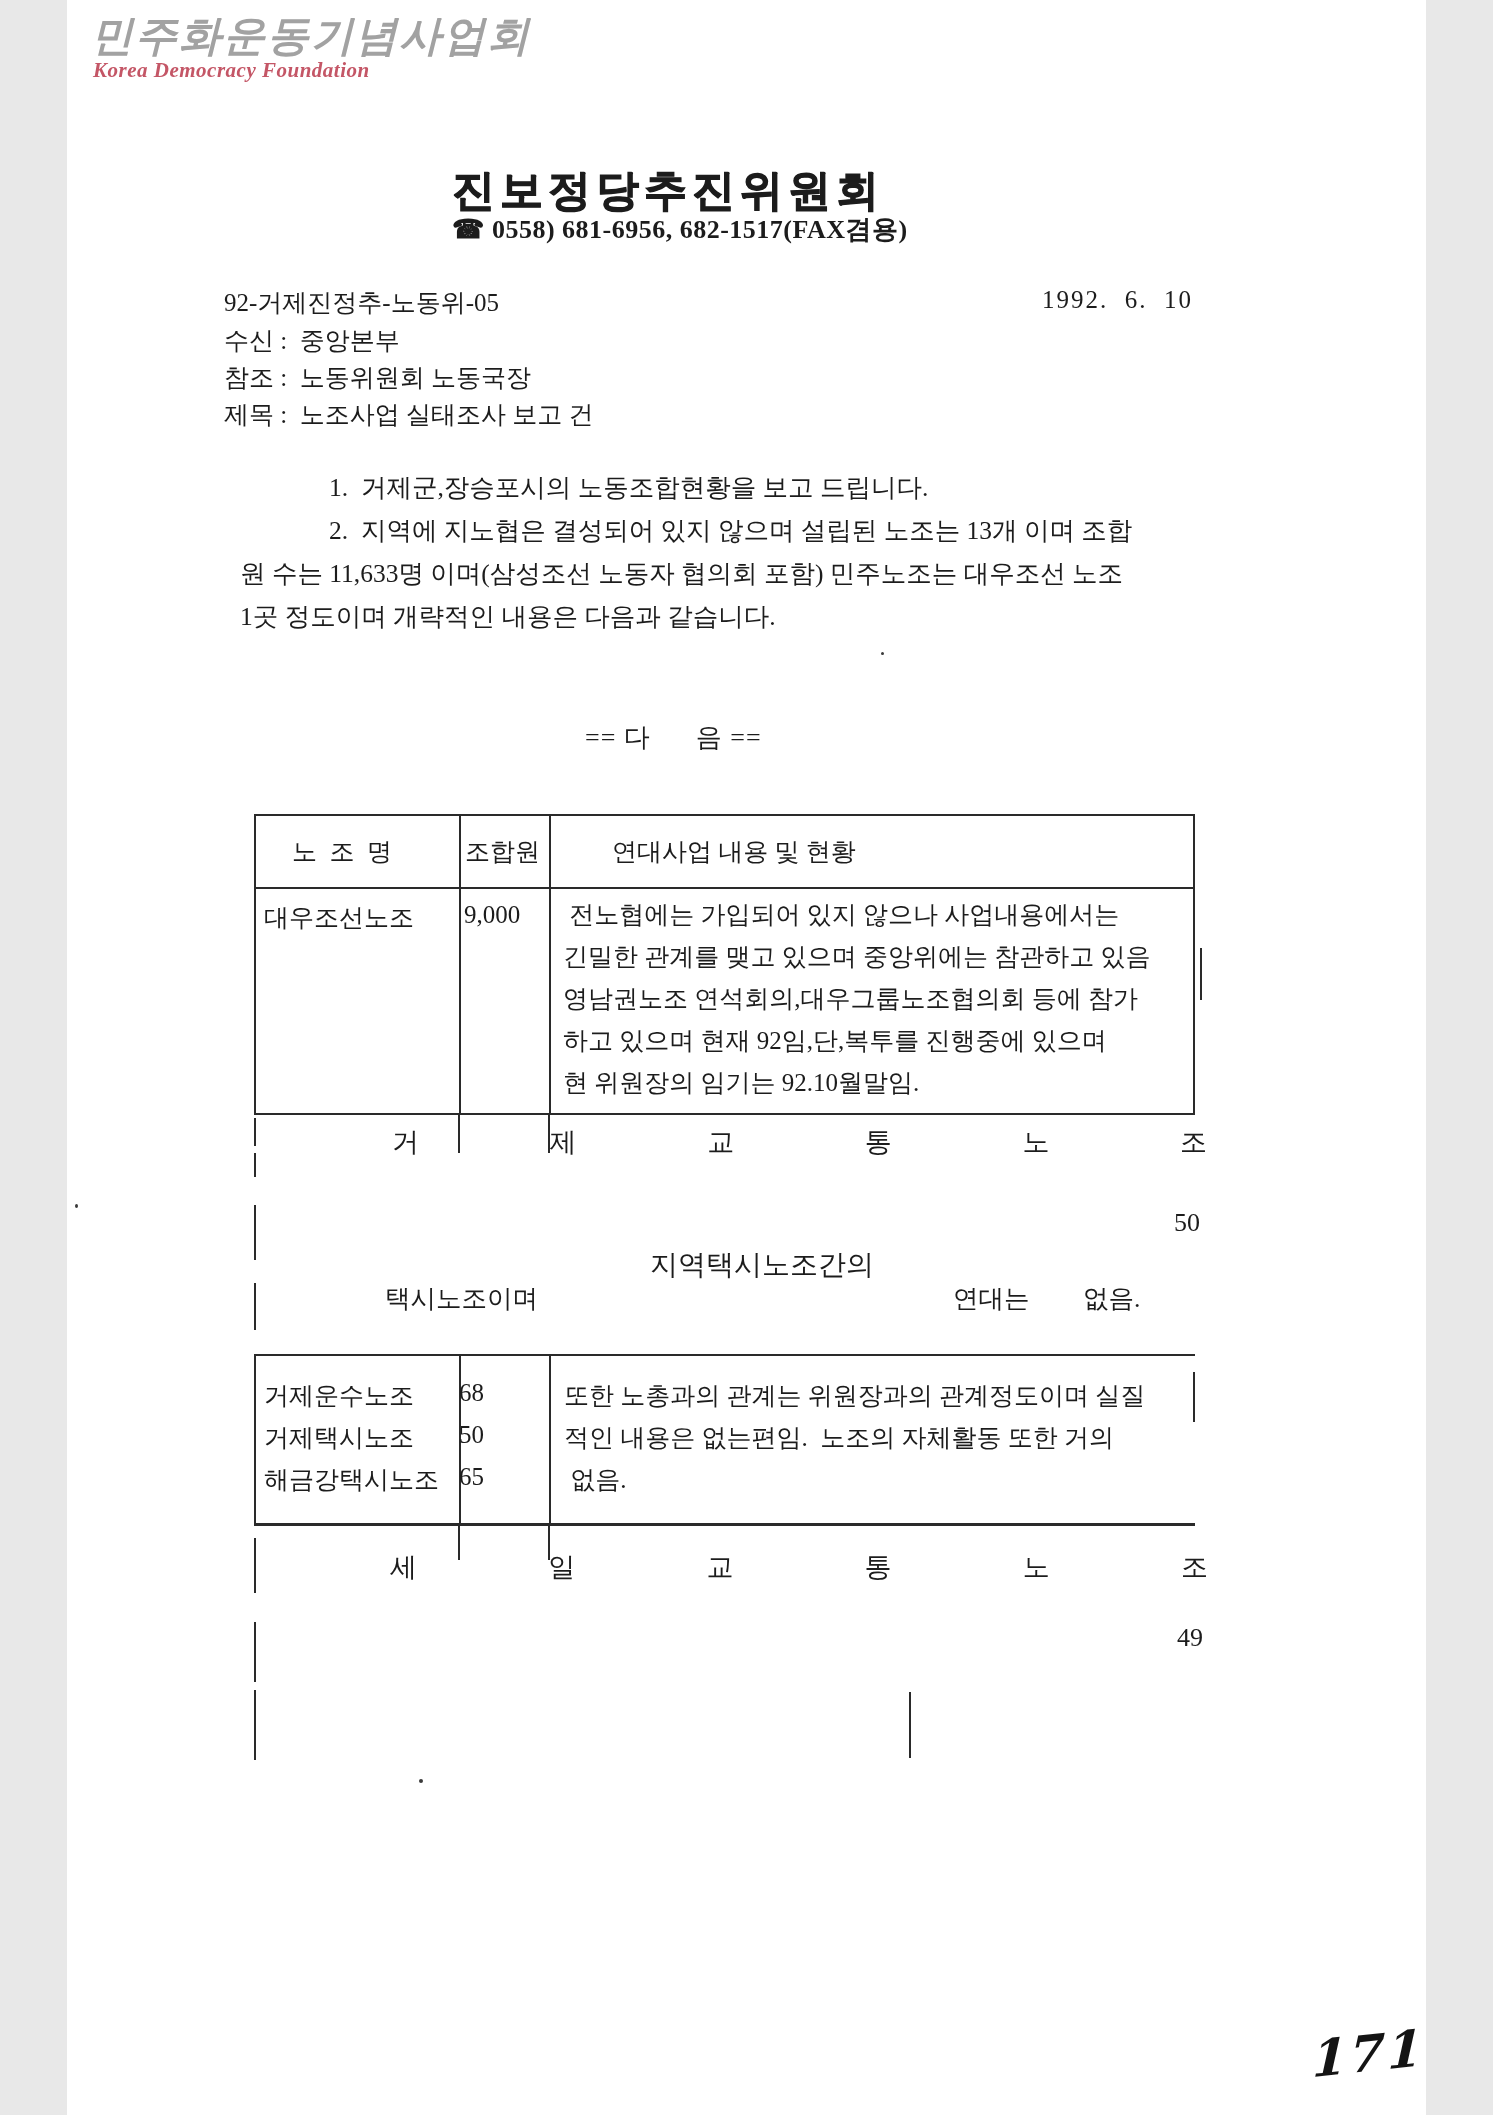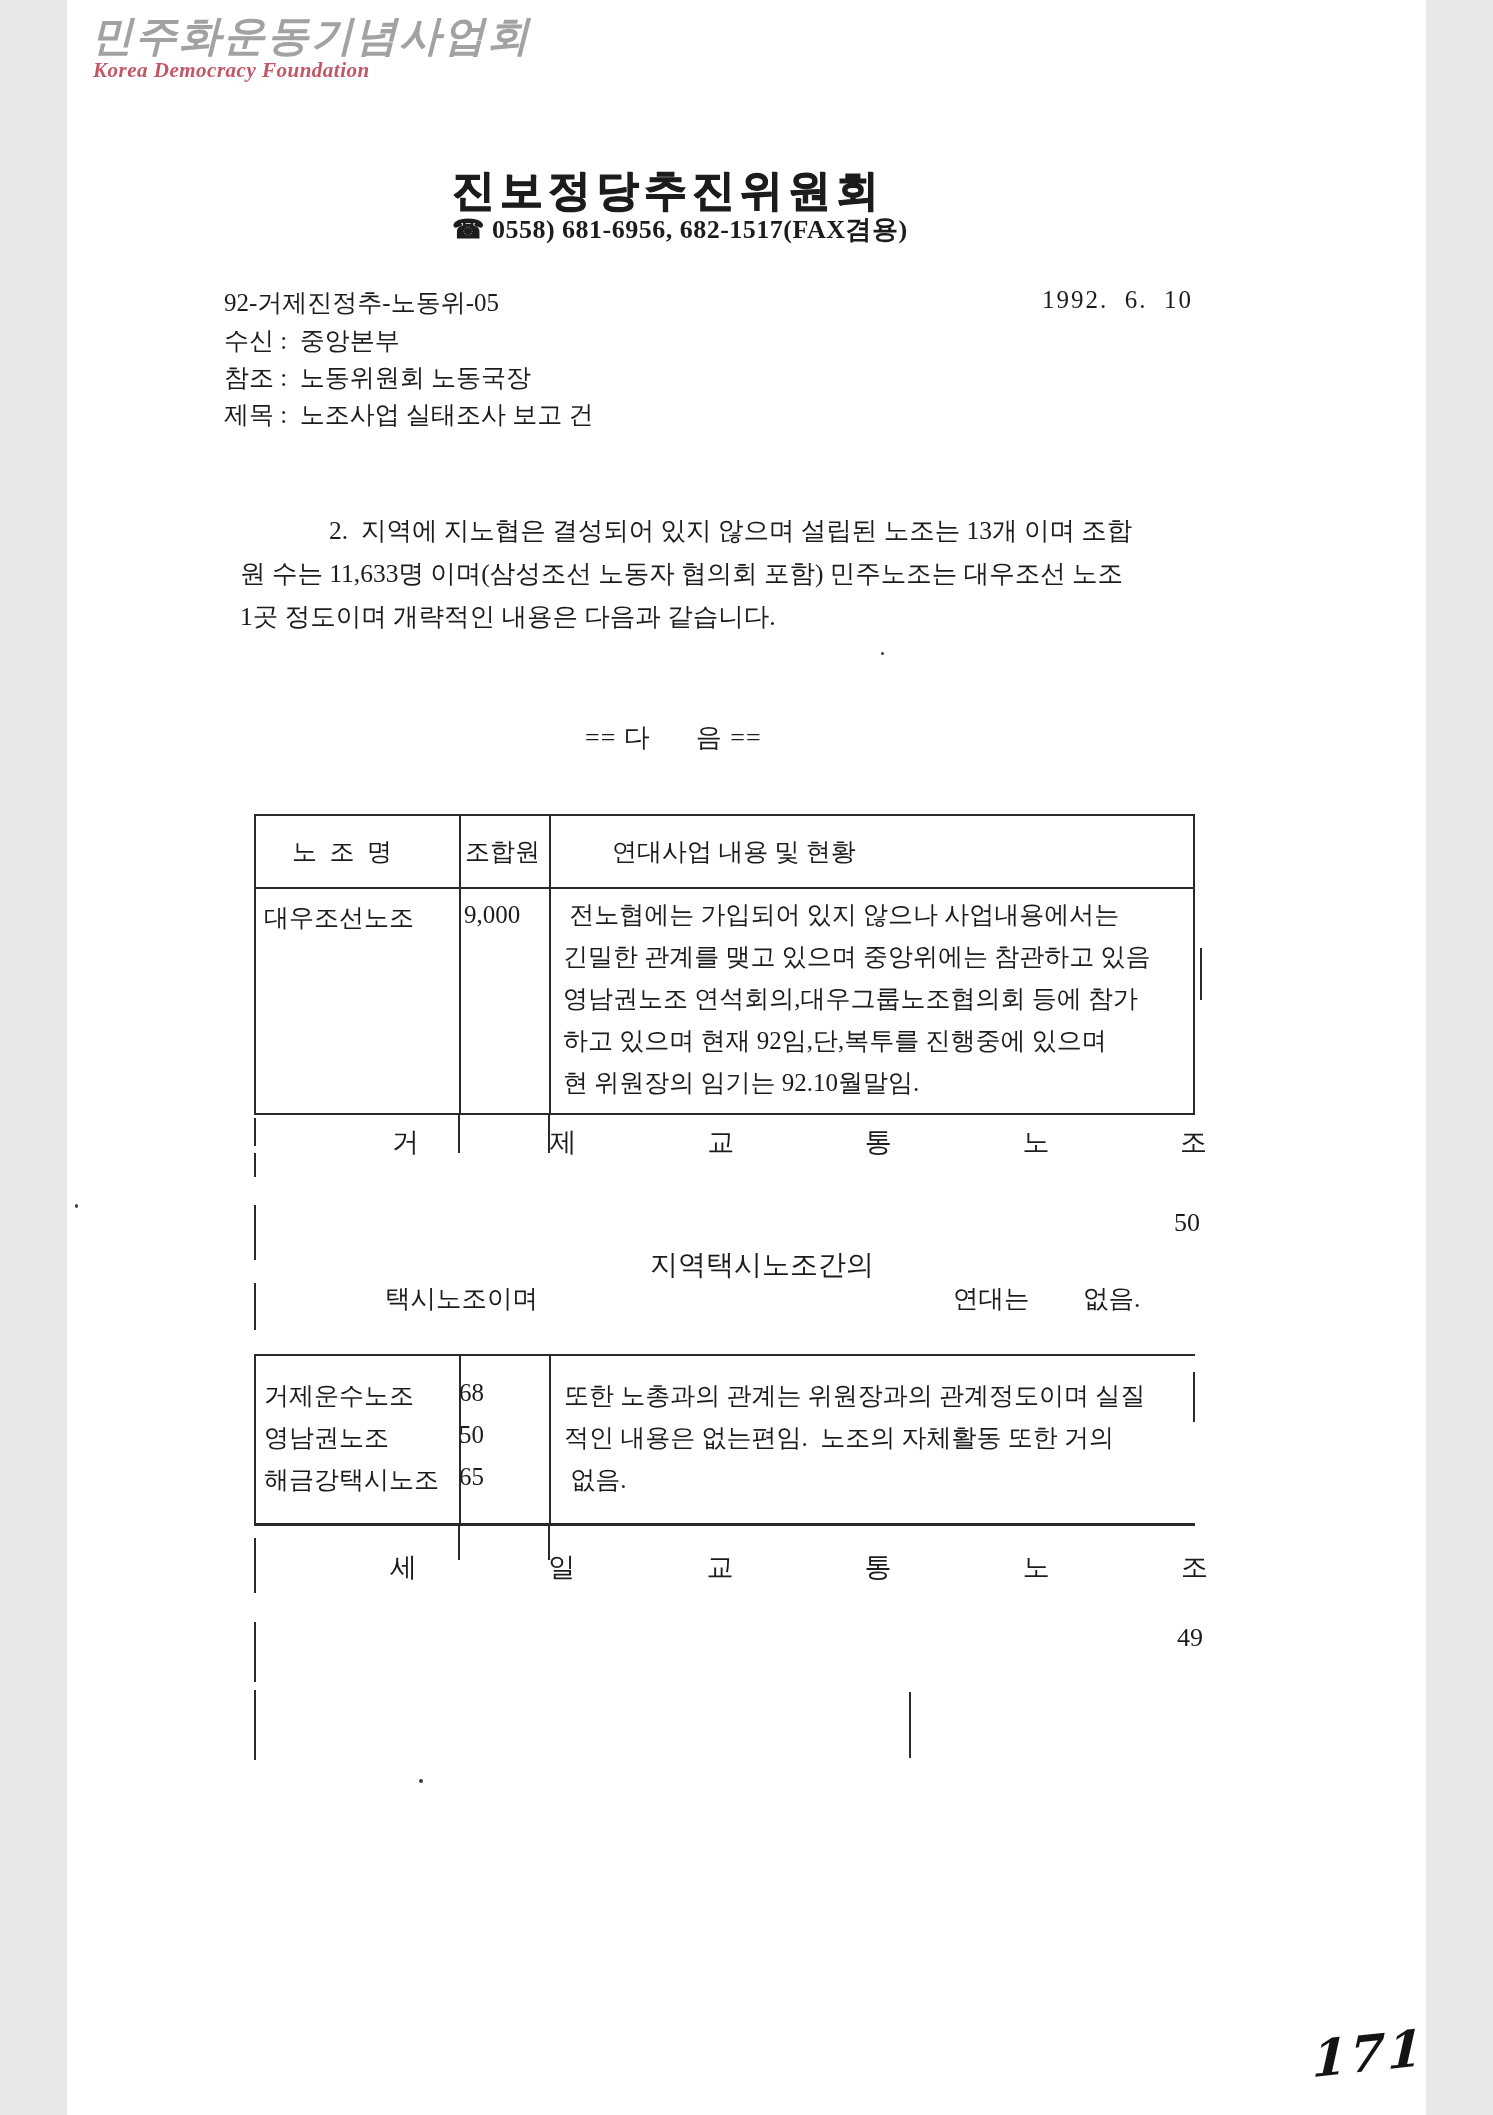--- a/index.html
+++ b/index.html
@@ -128,20 +128,21 @@
 
   <div class="abs t org-title">진보정당추진위원회</div>
   <div class="abs t phone">☎ 0558) 681-6956, 682-1517(FAX겸용)</div>
 
   <div class="abs t doc-no">92-거제진정추-노동위-05</div>
   <div class="abs t doc-date">1992.  6.  10</div>
   <div class="abs t fld0">수신 :  중앙본부</div>
   <div class="abs t fld1">참조 :  노동위원회 노동국장</div>
   <div class="abs t fld2">제목 :  노조사업 실태조사 보고 건</div>
 
+  <div class="abs t bl0">1.  거제군,장승포시의 노동조합현황을 보고 드립니다.</div>
   <div class="abs t bl1">2.  지역에 지노협은 결성되어 있지 않으며 설립된 노조는 13개 이며 조합</div>
   <div class="abs t bl2">원 수는 11,633명 이며(삼성조선 노동자 협의회 포함) 민주노조는 대우조선 노조</div>
   <div class="abs t bl3">1곳 정도이며 개략적인 내용은 다음과 같습니다.</div>
   <div class="abs t daeum">== 다      음 ==</div>
 
   <div class="abs tbl1">
     <div class="tbl1-hline"></div>
     <div class="tbl1-v1"></div>
     <div class="tbl1-v2"></div>
   </div>
@@ -168,21 +169,21 @@
   <div class="abs t tw0">택시노조이며</div>
   <div class="abs t tw1">지역택시노조간의</div>
   <div class="abs t tw2">연대는</div>
   <div class="abs t tw3">없음.</div>
 
   <div class="abs tbl2">
     <div class="tbl2-v1"></div>
     <div class="tbl2-v2"></div>
   </div>
   <div class="abs t t2n0">거제운수노조</div>
-  <div class="abs t t2n1">영남권노조</div>
+  <div class="abs t t2n1">거제택시노조</div>
   <div class="abs t t2n2">해금강택시노조</div>
   <div class="abs t t2m t2m0">68</div>
   <div class="abs t t2m t2m1">50</div>
   <div class="abs t t2m t2m2">65</div>
   <div class="abs t t2c1">적인 내용은 없는편임.  노조의 자체활동 또한 거의</div>
   <div class="abs t t2c0">또한 노총과의 관계는 위원장과의 관계정도이며 실질</div>
   <div class="abs t t2c2"> 없음.</div>
 
   <div class="abs spread2">
     <span class="t">세</span>

